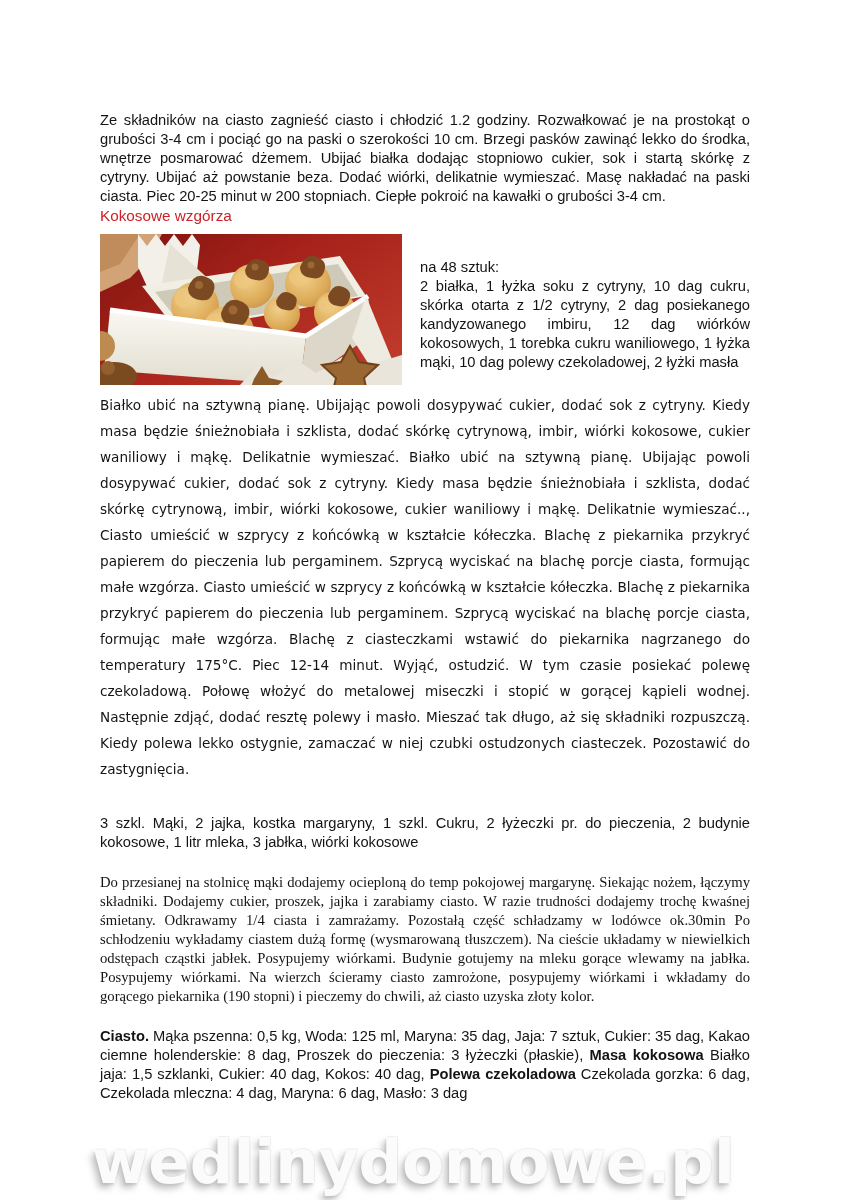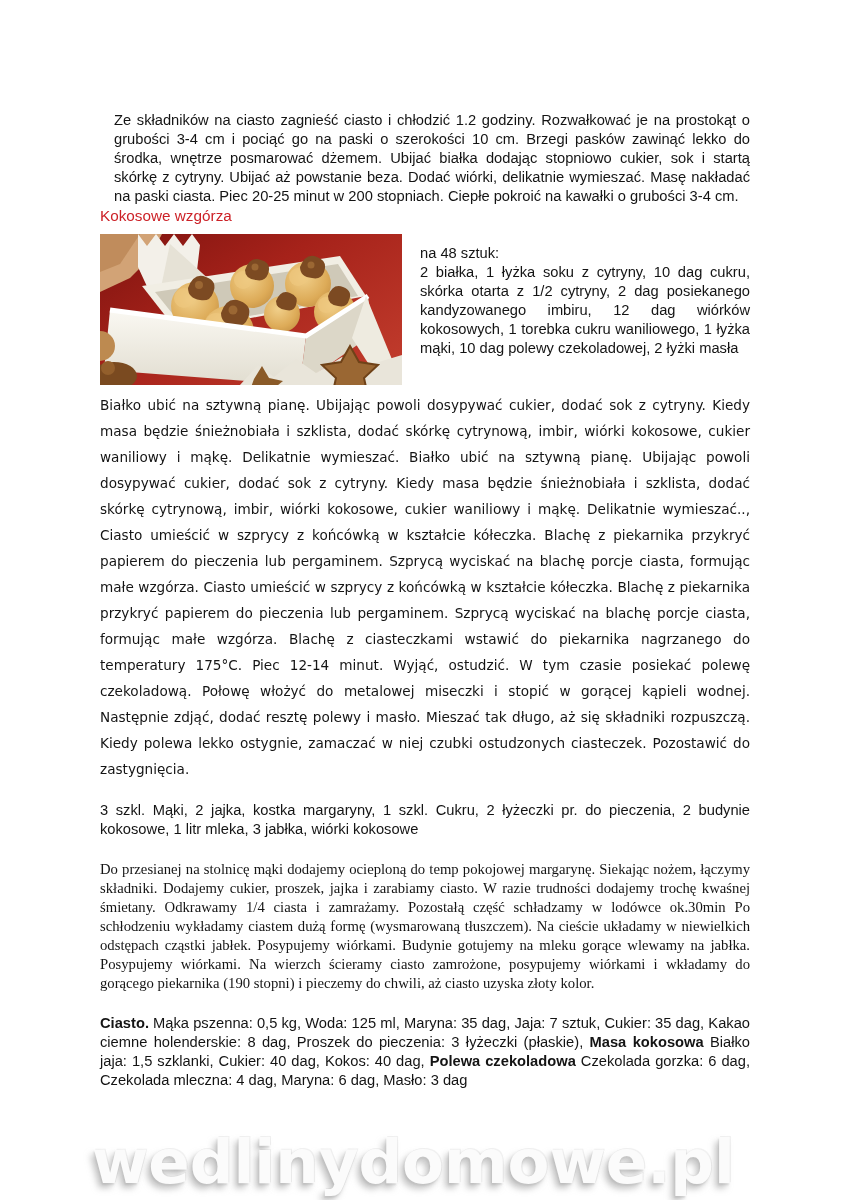--- a/index.html
+++ b/index.html
@@ -16,52 +16,52 @@
     left:100px;top:0;
     width:650px;
   }
   p{margin:0;}
   .body-text{
     font-size:14.7px;
     line-height:19px;
     color:#141414;
   }
   .justify{text-align:justify;}
-  .intro{margin-top:111px;margin-left:14px;}
+  .intro{margin-top:111px;}
   h2.section-title{
     margin:0;
     font-size:15.3px;
     line-height:19px;
     font-weight:normal;
   }
   .h-wzgorza{margin-top:16px;}
   .figure-row{
     margin-top:9px;
     display:flex;
-    align-items:flex-start;
+    align-items:center;
   }
   .photo-frame{
     width:302px;height:151px;
     flex:0 0 302px;
     overflow:hidden;
   }
   .photo-frame svg{display:block;}
   .ingredient-col{
     margin-left:18px;
     width:330px;
     padding-top:10px;
   }
   .instr-wzgorza{
     margin-top:7px;
     font-family:"DejaVu Sans", sans-serif;
     font-size:13.6px;
     line-height:26px;
   }
   .h-kokosowiec{margin-top:18px;}
-  .ing-kokosowiec{margin-top:19px;}
+  .ing-kokosowiec{margin-top:32px;}
   .instr-kokosowiec{margin-top:21px;font-family:Liberation Serif, serif;}
   .h-afrykanski{margin-top:10px;}
   .ing-afrykanski{margin-top:21px;}
   .b{font-weight:bold;}
   .watermark{
     position:absolute;
     left:92px;top:1082px;
     width:700px;
     font-family:"DejaVu Sans", sans-serif;
     font-weight:bold;

